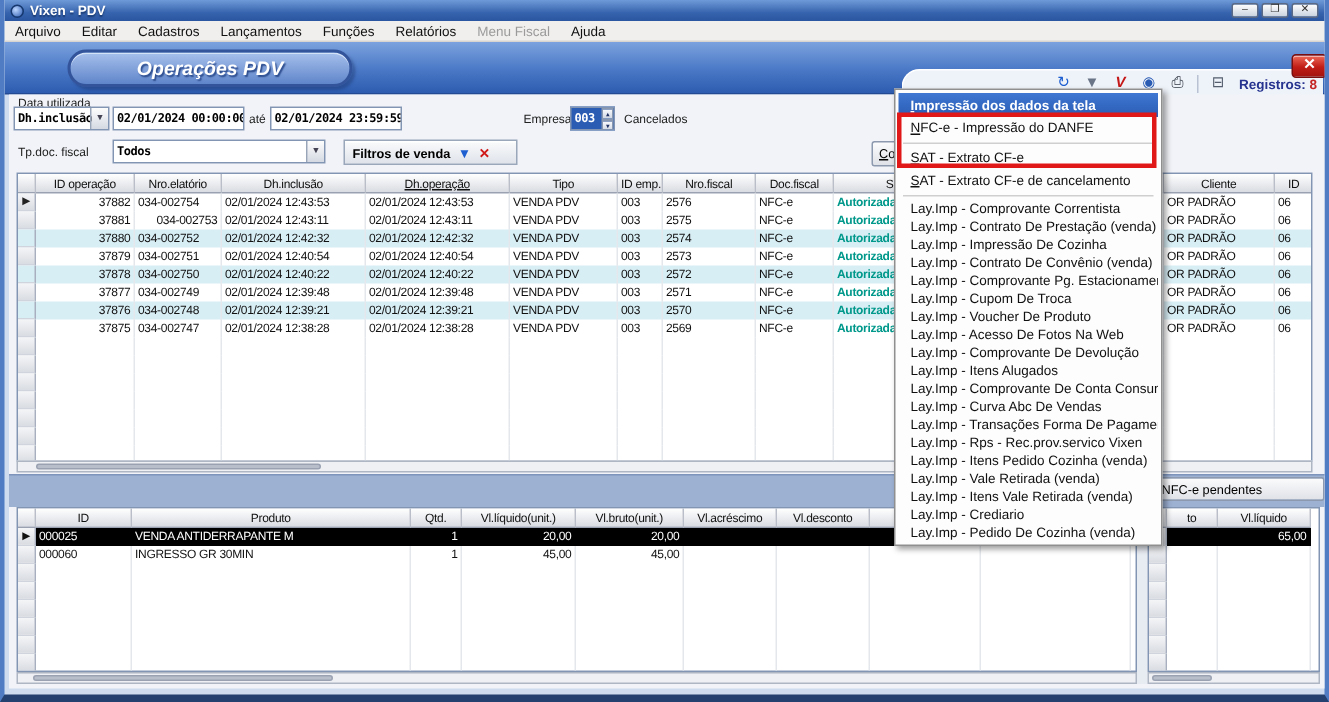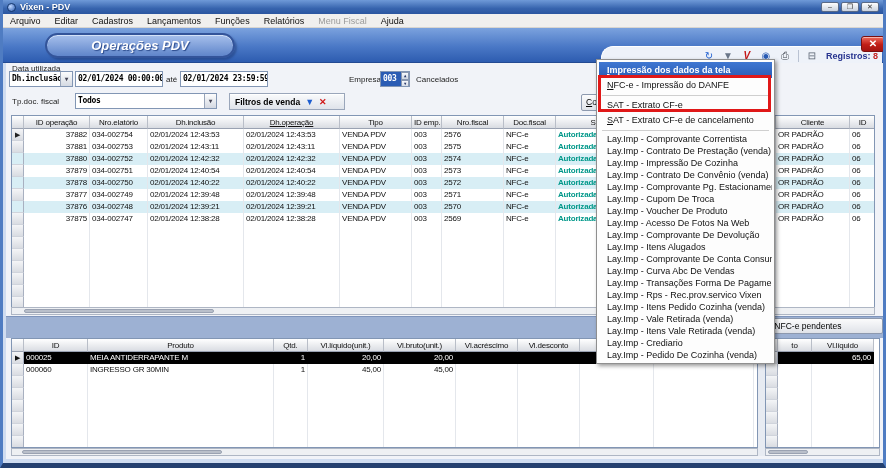--- a/index.html
+++ b/index.html
@@ -185,21 +185,21 @@
         <div class="gc" style="width: 62px;">2576</div>
         <div class="gc" style="width: 52px;">NFC-e</div>
         <div class="gc ok" style="width: 110px;">Autorizada</div>
         <div class="gc" style="width: 110px;"></div>
         <div class="gc" style="width: 74px;">OR PADRÃO</div>
         <div class="gc" style="width: 26px;">06</div>
       </div>
       <div class="grow">
         <div class="gc gsel" style="width: 12px;"></div>
         <div class="gc r" style="width: 66px;">37881</div>
-        <div class="gc" style="width: 58px;">034-002753</div>
+        <div class="gc" style="width: 58px; text-align: right;">034-002753</div>
         <div class="gc" style="width: 96px;">02/01/2024 12:43:11</div>
         <div class="gc" style="width: 96px;">02/01/2024 12:43:11</div>
         <div class="gc" style="width: 72px;">VENDA PDV</div>
         <div class="gc" style="width: 30px;">003</div>
         <div class="gc" style="width: 62px;">2575</div>
         <div class="gc" style="width: 52px;">NFC-e</div>
         <div class="gc ok" style="width: 110px;">Autorizada</div>
         <div class="gc" style="width: 110px;"></div>
         <div class="gc" style="width: 74px;">OR PADRÃO</div>
         <div class="gc" style="width: 26px;">06</div>
@@ -416,21 +416,21 @@
         <div class="gc" style="width: 76px;">Vl.líquido(unit.)</div>
         <div class="gc" style="width: 72px;">Vl.bruto(unit.)</div>
         <div class="gc" style="width: 62px;">Vl.acréscimo</div>
         <div class="gc" style="width: 62px;">Vl.desconto</div>
         <div class="gc" style="width: 74px;">Vl.líquido</div>
         <div class="gc" style="width: 100px;"></div>
       </div>
       <div class="grow selrow">
         <div class="gc gsel" style="width: 12px;">▶</div>
         <div class="gc" style="width: 64px;">000025</div>
-        <div class="gc" style="width: 186px;">MEIA ANTIDERRAPANTE M</div>
+        <div class="gc" style="width: 186px;">VENDA ANTIDERRAPANTE M</div>
         <div class="gc r" style="width: 34px;">1</div>
         <div class="gc r" style="width: 76px;">20,00</div>
         <div class="gc r" style="width: 72px;">20,00</div>
         <div class="gc r" style="width: 62px;"></div>
         <div class="gc r" style="width: 62px;"></div>
         <div class="gc r" style="width: 74px;"></div>
         <div class="gc" style="width: 100px;"></div>
       </div>
       <div class="grow">
         <div class="gc gsel" style="width: 12px;"></div>

